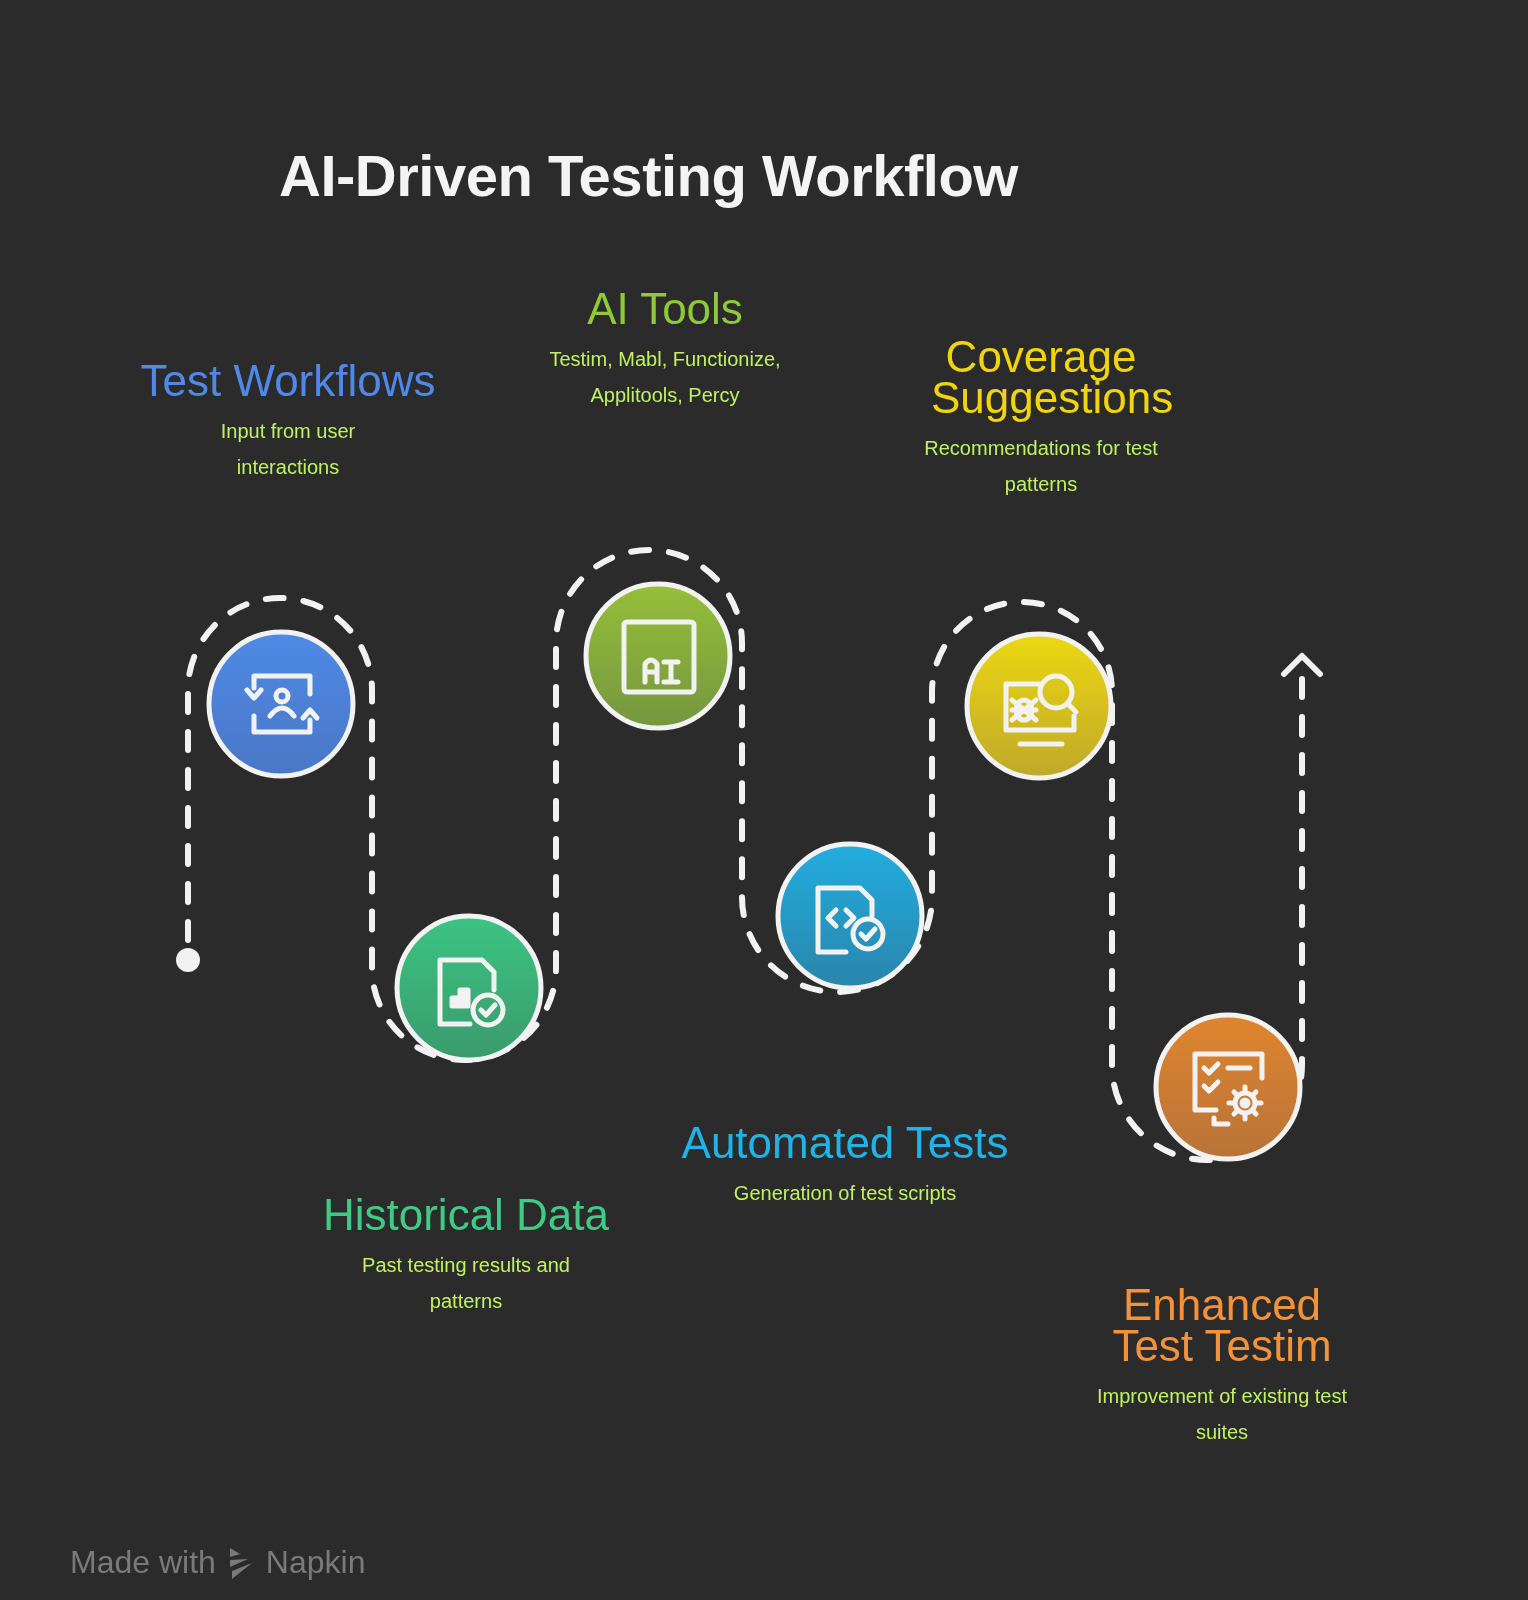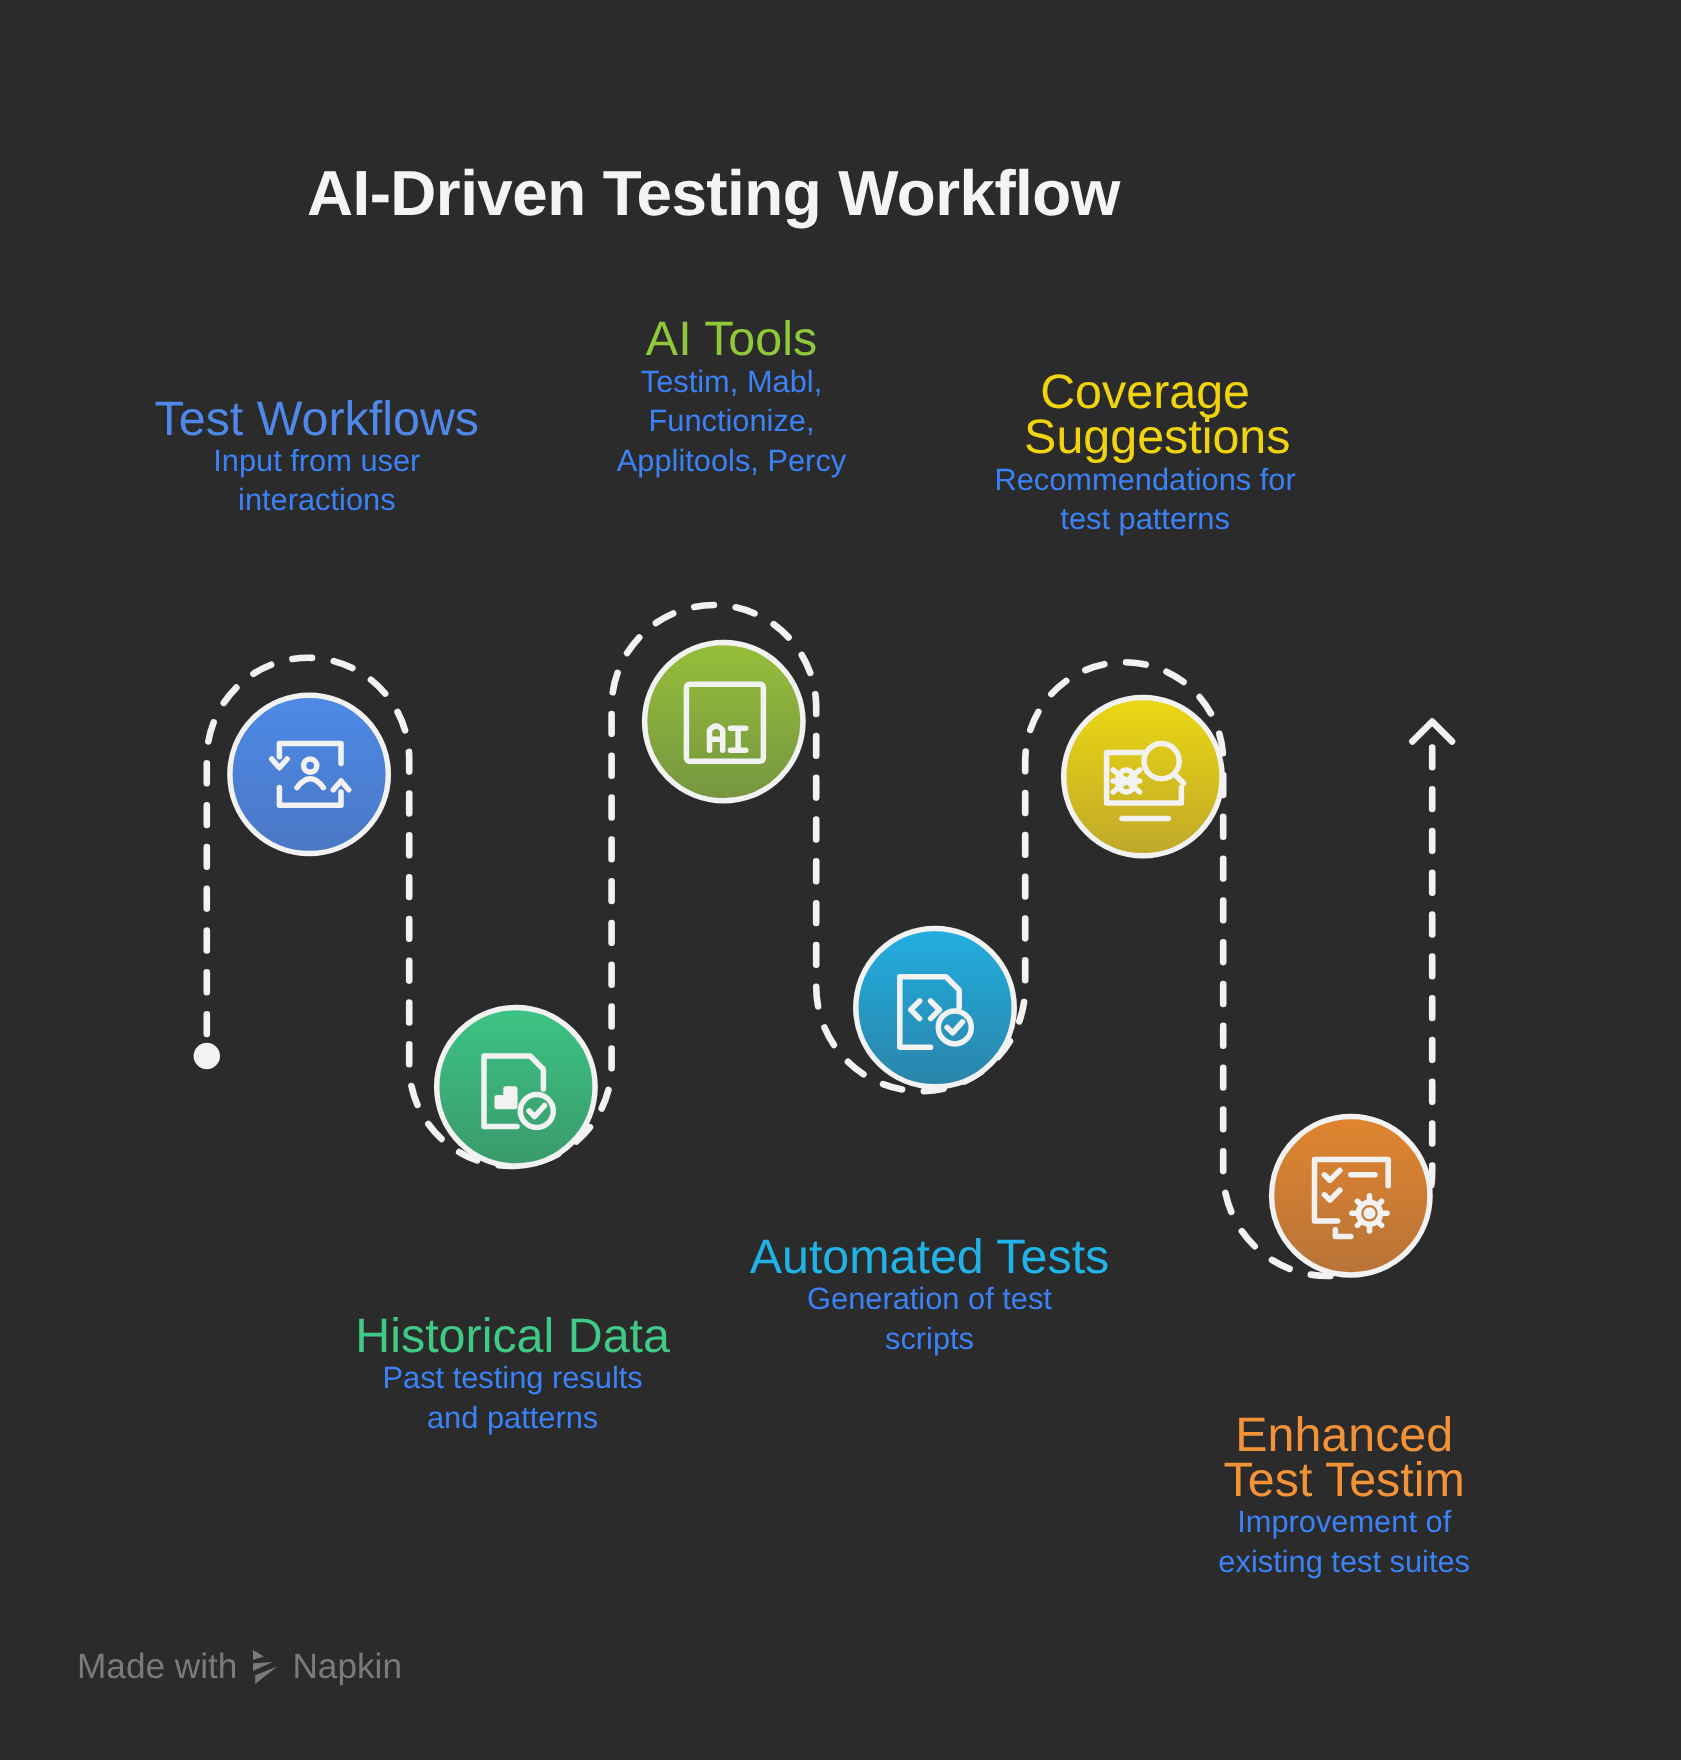--- a/index.html
+++ b/index.html
@@ -1,22 +1,22 @@
 <!DOCTYPE html>
 <html><head>
 <meta charset="utf-8">
 <style>
   html,body{margin:0;padding:0;}
   body{width:1528px;height:1600px;background:#2b2b2b;position:relative;overflow:hidden;font-family:"Liberation Sans","DejaVu Sans",sans-serif;}
   .title{position:absolute;left:0;width:1297px;top:142px;text-align:center;color:#f4f4f4;font-weight:bold;font-size:58px;letter-spacing:-0.5px;}
   svg.flow{position:absolute;left:0;top:0;}
   .label{position:absolute;text-align:center;width:340px;}
   .label .head{font-size:44px;line-height:41px;}
-  .label .desc{font-size:28px;line-height:36px;color:#3b82f6;}
-  .footer{position:absolute;left:70px;top:1496px;color:#7a7a7a;font-size:32px;display:flex;align-items:center;gap:10px;}
+  .label .desc{font-size:20px;line-height:36px;color:#bef264;margin-top:12px;}
+  .footer{position:absolute;left:70px;top:1544px;color:#7a7a7a;font-size:32px;display:flex;align-items:center;gap:10px;}
   .footer svg{display:block;}
 </style>
 </head>
 <body>
 
 <div class="title">AI-Driven Testing Workflow</div>
 
 <svg class="flow" width="1528" height="1600" viewBox="0 0 1528 1600">
   <defs>
     <linearGradient id="g1" x1="0" y1="0" x2="0" y2="1">

